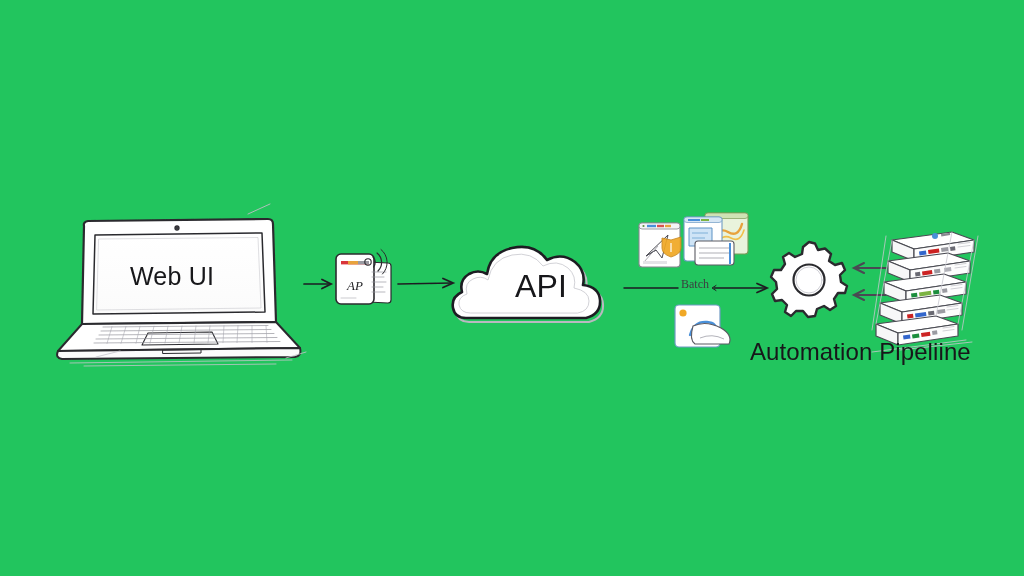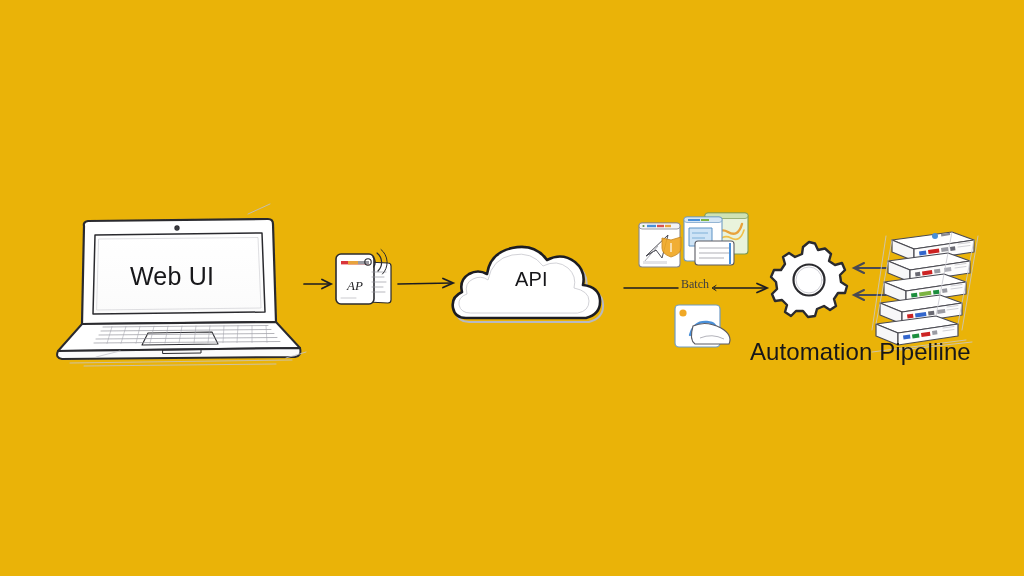--- a/index.html
+++ b/index.html
@@ -8,21 +8,21 @@
     padding: 0;
     background: #ffffff;
   }
   body {
     font-family: "Liberation Sans", sans-serif;
   }
   #canvas {
     position: relative;
     width: 1024px;
     height: 576px;
-    background: #eab308;
+    background: #22c55e;
     overflow: hidden;
   }
   #sketch {
     position: absolute;
     inset: 0;
     width: 1024px;
     height: 576px;
   }
   .lbl {
     position: absolute;
@@ -32,21 +32,21 @@
   }
   #label-webui {
     left: 130px;
     top: 262px;
     font-size: 25px;
     letter-spacing: 0.2px;
   }
   #label-api {
     left: 515px;
     top: 268px;
-    font-size: 20px;
+    font-size: 32px;
     letter-spacing: 0.2px;
   }
   #label-batch {
     left: 681px;
     top: 277px;
     font-size: 12px;
     color: #3c3c41;
     font-family: "Liberation Serif", serif;
   }
   #label-pipeline {

